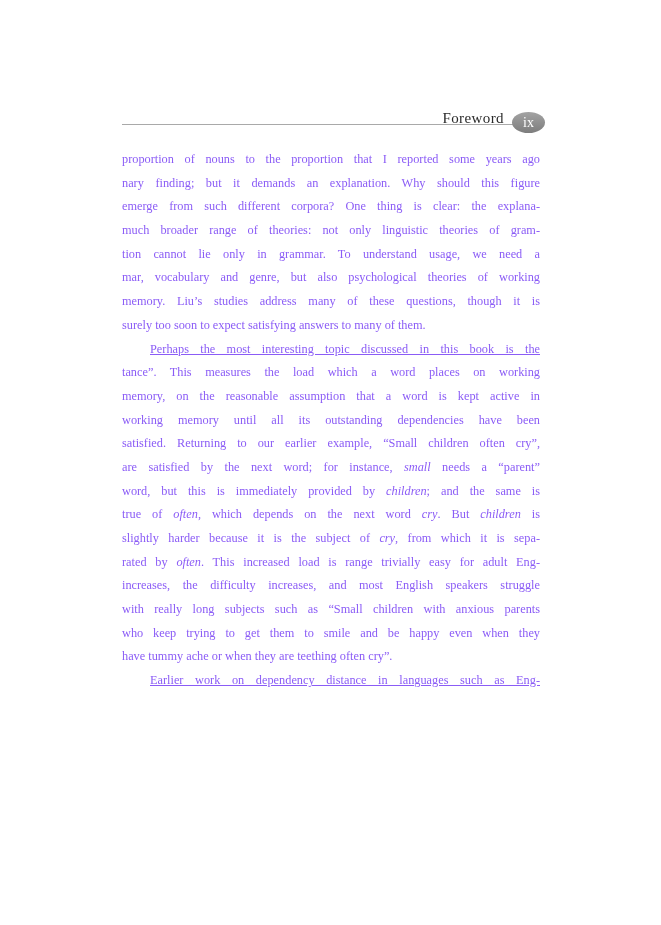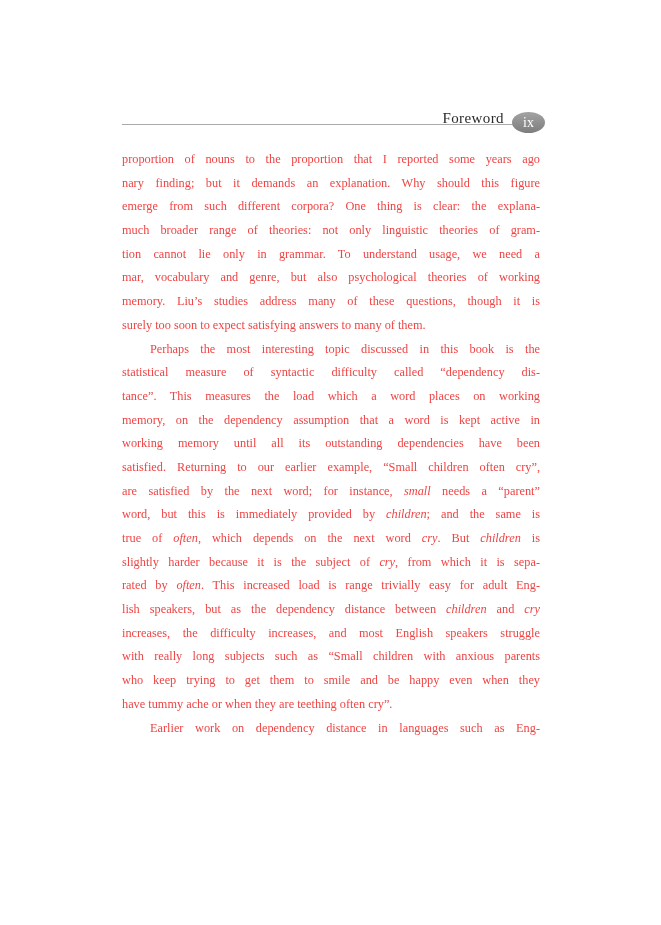--- a/index.html
+++ b/index.html
@@ -58,35 +58,36 @@
   }
 
   
   .page-body {
     position: absolute;
     left: 122px;
     top: 148px;
     width: 418px;
     font-size: 12.3px;
     line-height: 23.7px;
-    color: #ef4444;
+    color: #8b5cf6;
   }
   .paragraph { margin: 0; }
   .line {
     text-align: justify;
     text-align-last: justify;
     height: 23.7px;
     overflow: hidden;
     white-space: normal;
   }
   .line.last {
     text-align-last: left;
   }
   .line.indent {
     text-indent: 28px;
+    text-decoration: underline;
   }
   .line i { }
 </style>
 </head>
 <body>
 
 <div class="book-page">
 
   <div class="page-header">
     <span class="running-head">Foreword</span>
@@ -102,31 +103,29 @@
         <div class="line"><span>nary finding; but it demands an explanation. Why should this figure</span></div>
         <div class="line"><span>emerge from such different corpora? One thing is clear: the explana-</span></div>
         <div class="line"><span>much broader range of theories: not only linguistic theories of gram-</span></div>
         <div class="line"><span>tion cannot lie only in grammar. To understand usage, we need a</span></div>
         <div class="line"><span>mar, vocabulary and genre, but also psychological theories of working</span></div>
         <div class="line"><span>memory. Liu’s studies address many of these questions, though it is</span></div>
         <div class="line last"><span>surely too soon to expect satisfying answers to many of them.</span></div>
       </div>
       <div class="paragraph">
         <div class="line indent"><span>Perhaps the most interesting topic discussed in this book is the</span></div>
-        <div class="line"><span>statistical measure of syntactic difficulty called “dependency dis-</span></div>
         <div class="line"><span>tance”. This measures the load which a word places on working</span></div>
-        <div class="line"><span>memory, on the dependency assumption that a word is kept active in</span></div>
+        <div class="line"><span>memory, on the reasonable assumption that a word is kept active in</span></div>
         <div class="line"><span>working memory until all its outstanding dependencies have been</span></div>
         <div class="line"><span>satisfied. Returning to our earlier example, “Small children often cry”,</span></div>
         <div class="line"><span>are satisfied by the next word; for instance, </span><i>small</i><span> needs a “parent”</span></div>
         <div class="line"><span>word, but this is immediately provided by </span><i>children</i><span>; and the same is</span></div>
         <div class="line"><span>true of </span><i>often</i><span>, which depends on the next word </span><i>cry</i><span>. But </span><i>children</i><span> is</span></div>
         <div class="line"><span>slightly harder because it is the subject of </span><i>cry</i><span>, from which it is sepa-</span></div>
         <div class="line"><span>rated by </span><i>often</i><span>. This increased load is range trivially easy for adult Eng-</span></div>
-        <div class="line"><span>lish speakers, but as the dependency distance between </span><i>children</i><span> and </span><i>cry</i></div>
         <div class="line"><span>increases, the difficulty increases, and most English speakers struggle</span></div>
         <div class="line"><span>with really long subjects such as “Small children with anxious parents</span></div>
         <div class="line"><span>who keep trying to get them to smile and be happy even when they</span></div>
         <div class="line last"><span>have tummy ache or when they are teething often cry”.</span></div>
       </div>
       <div class="paragraph">
         <div class="line indent"><span>Earlier work on dependency distance in languages such as Eng-</span></div>
       </div>
     </div>
 

